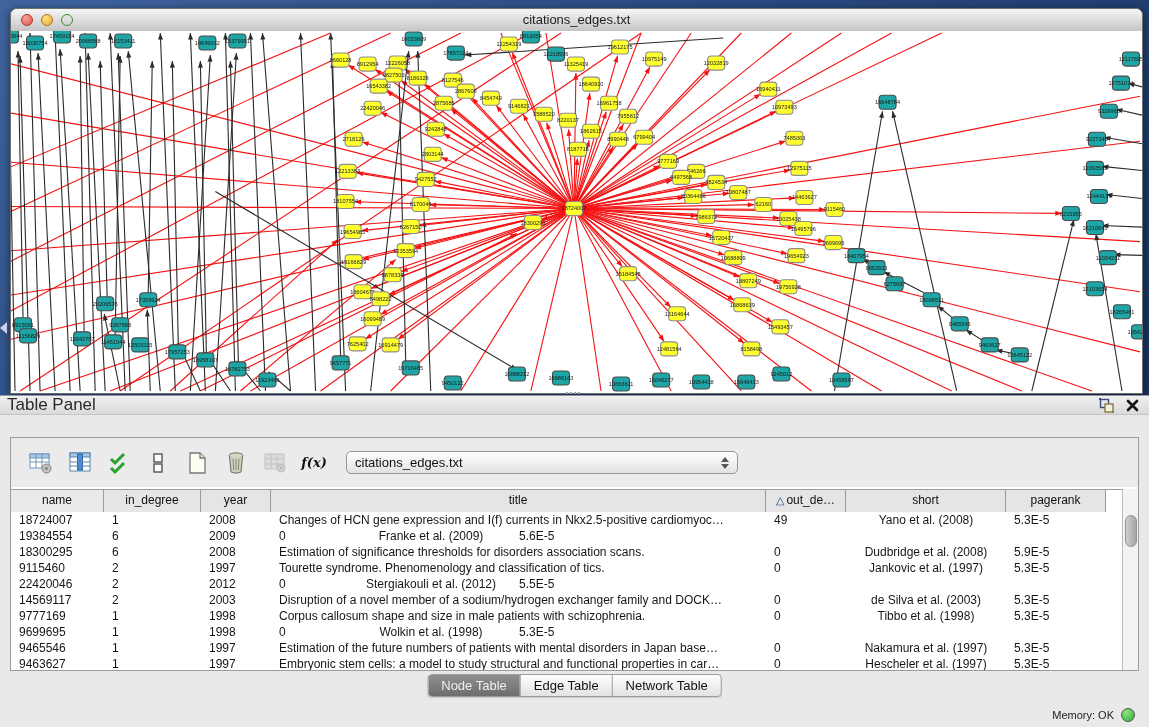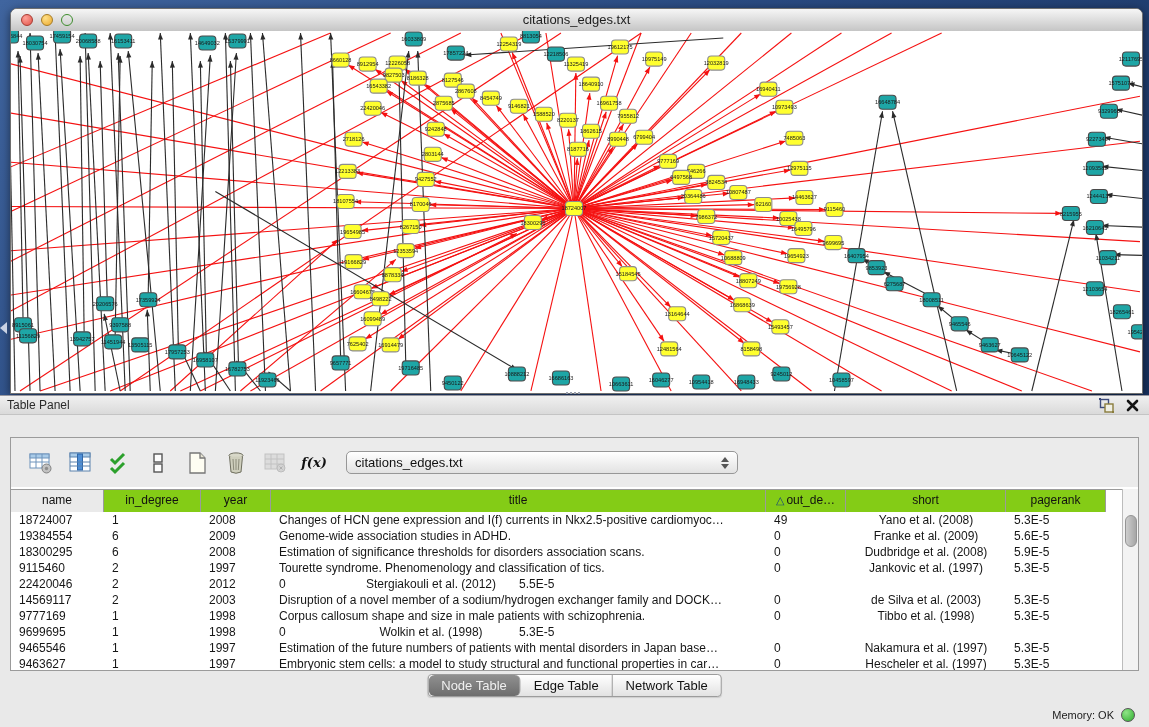--- a/index.html
+++ b/index.html
@@ -23,21 +23,21 @@
   .graph-canvas{position:absolute;left:0;top:22px;right:0;bottom:0;background:#ffffff;overflow:hidden;}
   .graph-canvas svg{width:100%;height:100%;display:block;}
   .edge-hint{position:absolute;left:0;top:322px;width:0;height:0;
              border-top:6px solid transparent;border-bottom:6px solid transparent;
              border-right:7px solid #c9d2e4;}
 
   
   .panel-titlebar{position:absolute;left:0;top:395px;width:1149px;height:18px;
                   background:linear-gradient(#f0f0f0,#dadada);
                   border-top:1px solid #97979f;border-bottom:1px solid #c4c4c4;}
-  .panel-title{position:absolute;left:7px;top:0;font-size:12px;line-height:18px;color:#2a2a2a;}
+  .panel-title{position:absolute;left:7px;top:0;font-size:17px;line-height:18px;color:#2a2a2a;}
   .panel-btns{position:absolute;right:10px;top:1px;display:flex;gap:12px;align-items:center;height:16px;}
   .split-grip{position:absolute;left:566px;top:-4px;width:14px;height:4px;
               border-top:2px dotted #9aa0ad;}
 
   .table-container{position:absolute;left:10px;top:437px;width:1127px;height:232px;
                    background:#fff;border:1px solid #9b9b9b;}
   .toolbar{position:absolute;left:0;top:0;right:0;height:49px;background:#ebebeb;
            display:flex;align-items:center;padding-left:17px;gap:13px;box-sizing:border-box;}
   .tool{width:26px;height:26px;display:flex;align-items:center;justify-content:center;}
   .fx{font-family:"DejaVu Serif",serif;font-style:italic;font-size:13px;color:#111;font-weight:bold;}
@@ -45,21 +45,21 @@
          background:linear-gradient(#ffffff,#e2e2e2);display:flex;align-items:center;
          padding:0 8px;box-sizing:border-box;font-size:13px;color:#111;}
   .combo .label{flex:1;}
   .combo .updown{display:flex;flex-direction:column;gap:2px;align-items:center;}
   .combo .updown i{display:block;width:0;height:0;border-left:4px solid transparent;border-right:4px solid transparent;}
   .combo .updown i.up{border-bottom:5px solid #555;}
   .combo .updown i.down{border-top:5px solid #555;}
 
   .thead{position:absolute;left:0;top:51px;right:15px;height:22px;display:flex;
          border-top:1px solid #9b9b9b;border-bottom:1px solid #9b9b9b;background:#fff;}
-  .th{box-sizing:border-box;border-right:1px solid #9b9b9b;background:#84cc16;
+  .th{box-sizing:border-box;border-right:1px solid #9b9b9b;background:#e5e5e5;
       font-size:12px;line-height:20px;text-align:center;color:#111;overflow:hidden;white-space:nowrap;}
   .th.c-name{background:#eaeaea;}
   .th.c-fill{background:#fff;border-right:none;flex:1;}
   .sort{color:#14427c;font-size:11px;margin-right:2px;}
   .c-name{width:93px;} .c-indeg{width:97px;} .c-year{width:70px;} .c-title{width:495px;}
   .c-outdeg{width:80px;} .c-short{width:160px;} .c-pr{width:100px;}
 
   .tbody{position:absolute;left:0;top:74px;right:15px;bottom:0;background:#fff;overflow:hidden;}
   .tr{display:flex;height:16px;font-size:12px;line-height:16px;color:#161616;}
   .td{box-sizing:border-box;padding-left:8px;overflow:hidden;white-space:nowrap;}
@@ -67,21 +67,21 @@
   .vscroll{position:absolute;top:51px;right:0;width:15px;bottom:0;background:#f3f3f3;
            border-left:1px solid #bcbcbc;}
   .vthumb{position:absolute;top:26px;left:2px;width:10px;height:30px;border:1px solid #949494;
           border-radius:6px;background:linear-gradient(90deg,#cecece,#a6a6a6);}
 
   .tabs{position:absolute;top:674px;left:50%;transform:translateX(-50%);display:flex;height:21px;
         border:1px solid #9c9c9c;border-radius:4px;overflow:hidden;font-size:13px;
         background:linear-gradient(#ffffff,#e2e2e2);box-shadow:0 1px 1px rgba(0,0,0,.12);}
   .tab{padding:0 13px;line-height:21px;color:#111;border-right:1px solid #9c9c9c;}
   .tab:last-child{border-right:none;}
-  .tab.active{background:linear-gradient(#909090,#6d6d6d);color:#f0f0f0;border-radius:6px;}
+  .tab.active{background:linear-gradient(#909090,#6d6d6d);color:#f0f0f0;}
 
   .statusbar{position:absolute;left:0;bottom:0;width:1149px;height:26px;}
   .memory{position:absolute;right:14px;bottom:5px;display:flex;align-items:center;gap:7px;margin-top:32px;}
   .memory .lbl{font-size:11px;color:#1c1c1c;}
   .memdot{width:14px;height:14px;border-radius:50%;box-sizing:border-box;
           background:radial-gradient(circle at 35% 30%,#8fe487,#2fae2f);border:1px solid #555;}
 </style>
 </head>
 <body>
 
@@ -1014,21 +1014,20 @@
         <div class="td c-year">2008</div>
         <div class="td c-title">Changes of HCN gene expression and I(f) currents in Nkx2.5-positive cardiomyoc…</div>
         <div class="td c-outdeg">49</div>
         <div class="td c-short">Yano et al. (2008)</div>
         <div class="td c-pr">5.3E-5</div>
       </div>
       <div class="tr">
         <div class="td c-name">19384554</div>
         <div class="td c-indeg">6</div>
         <div class="td c-year">2009</div>
-        <div class="td c-title">Genome-wide association studies in ADHD.</div>
         <div class="td c-outdeg">0</div>
         <div class="td c-short">Franke et al. (2009)</div>
         <div class="td c-pr">5.6E-5</div>
       </div>
       <div class="tr">
         <div class="td c-name">18300295</div>
         <div class="td c-indeg">6</div>
         <div class="td c-year">2008</div>
         <div class="td c-title">Estimation of significance thresholds for disorders association scans.</div>
         <div class="td c-outdeg">0</div>

